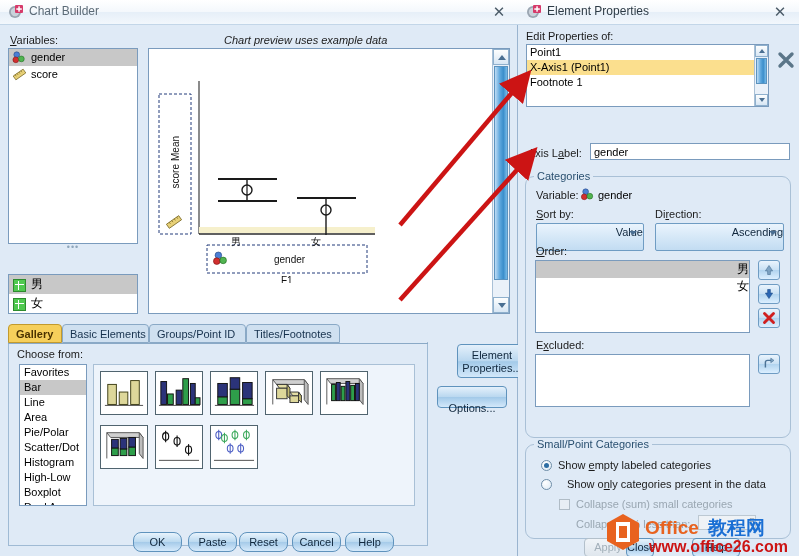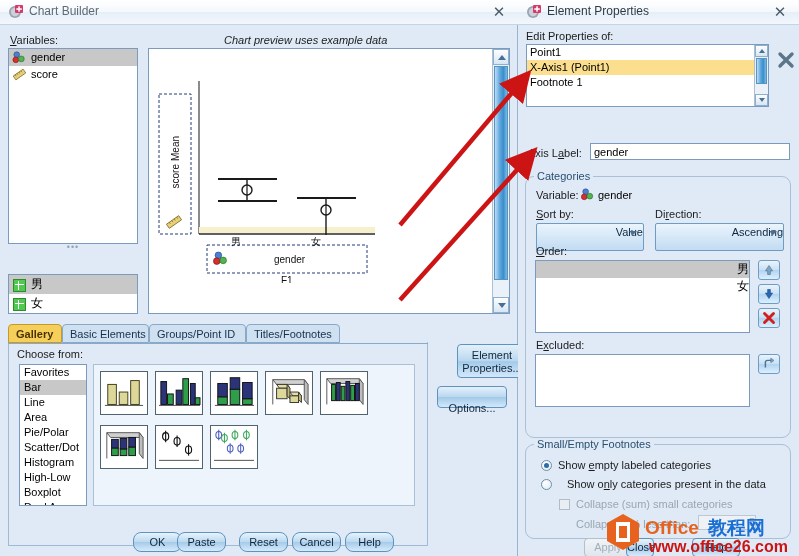--- a/index.html
+++ b/index.html
@@ -608,21 +608,21 @@
         <div class="tab" style="left:238px;width:94px;">Titles/Footnotes</div>
       </div>
 
       <div class="cbbtn" id="btn-element-props">
         <span>Element</span><br>
         <span>Properties...</span>
       </div>
       <div class="cbbtn" id="btn-options">Options...</div>
 
       <div class="dlgbtn" style="left:133px;width:49px;">OK</div>
-      <div class="dlgbtn" style="left:177px;width:49px;">Paste</div>
+      <div class="dlgbtn" style="left:188px;width:49px;">Paste</div>
       <div class="dlgbtn" style="left:239px;width:49px;">Reset</div>
       <div class="dlgbtn" style="left:292px;width:49px;">Cancel</div>
       <div class="dlgbtn" style="left:345px;width:49px;">Help</div>
     </div>
   </div>
 
   <div id="ep-window">
 
     <div id="ep-titlebar">
       <svg class="title-icon" viewBox="0 0 16 16">
@@ -713,21 +713,21 @@
         <div id="excluded-list"></div>
         <div class="sqbtn" id="btn-restore">
           <svg viewBox="0 0 22 20" width="20" height="18">
             <path d="M7 14 L7 8 Q7 6 9.5 6 L14 6" stroke="#4c7396" stroke-width="1.6" fill="none"></path>
             <path d="M13 3.5 L16.5 6 L13 8.5 Z" fill="#7fa4c4" stroke="#4c7396" stroke-width="0.7"></path>
           </svg>
         </div>
       </div>
 
       <div class="groupbox" id="grp-small">
-        <div class="group-title">Small/Empty Footnotes</div>
+        <div class="group-title">Small/Point Categories</div>
 
         <div class="radio checked" style="left:15px;top:15px;"></div>
         <div class="radio-lbl" style="left:32px;top:14px;">
           Show <u>e</u>mpty labeled categories
         </div>
 
         <div class="radio" style="left:15px;top:34px;"></div>
         <div class="radio-lbl" style="left:32px;top:33px;margin-left:9px;">
           Show o<u>n</u>ly categories present in the data
         </div>

